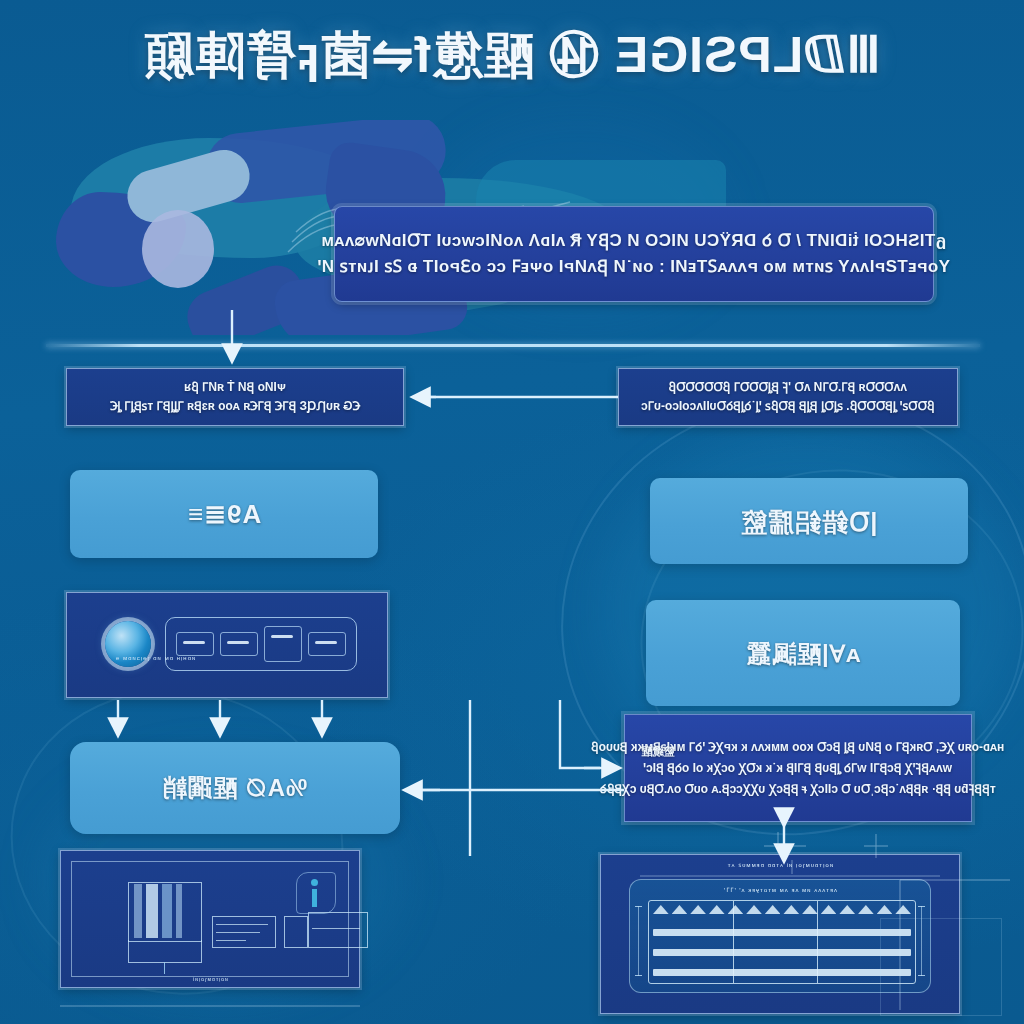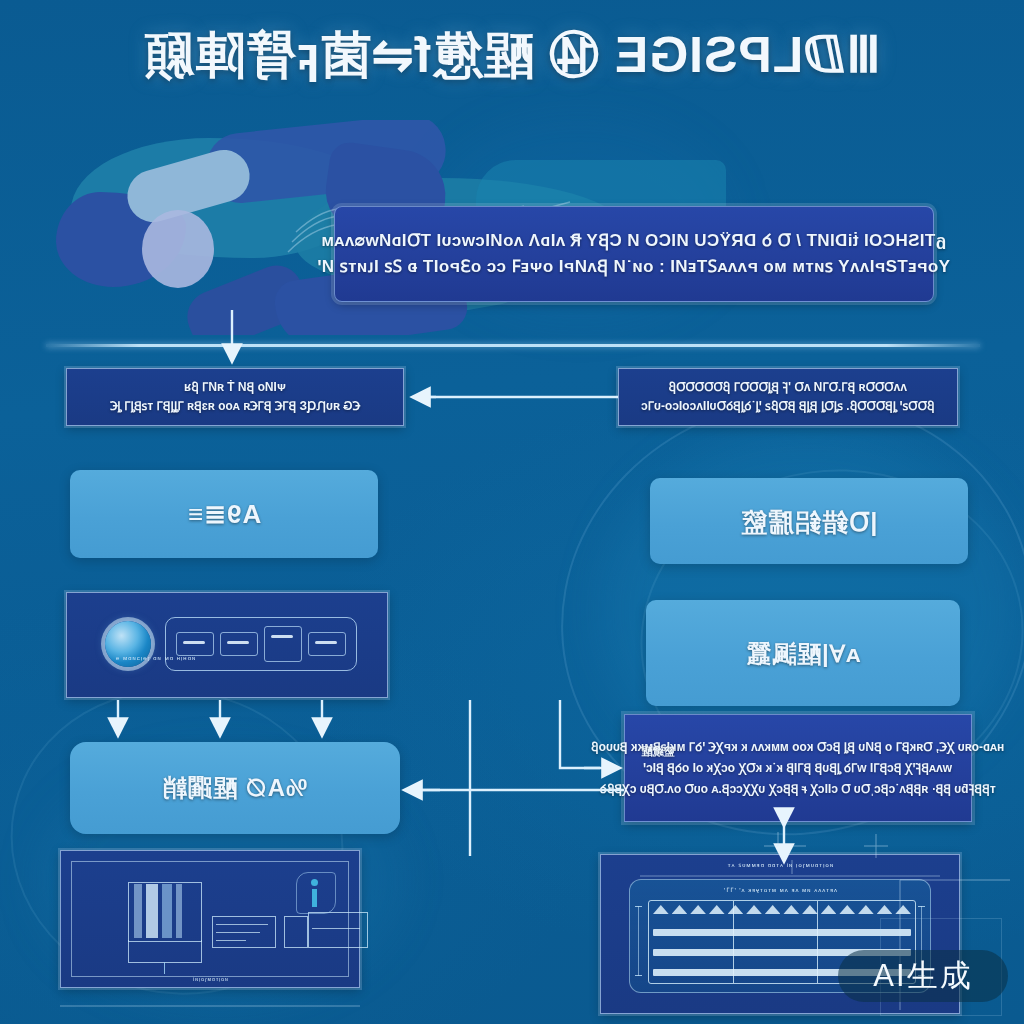--- a/index.html
+++ b/index.html
@@ -398,17 +398,14 @@
       <path d="M900,880 h110 M900,880 v130"></path>
       <path d="M640,876 h300"></path>
       <path d="M60,1006 h300"></path>
       <path d="M778,846 l-14,0 M778,846 l0,-14 M792,846 l14,0 M792,860 l0,14"></path>
       <path d="M864,846 l24,0 M876,834 l0,24"></path>
     </g>
   </svg>
 
   <div class="frame f1"></div>
 
-  <div id="wm">
-    <span>AI生成</span>
-  </div>
 
 </div>
 
 </body></html>

